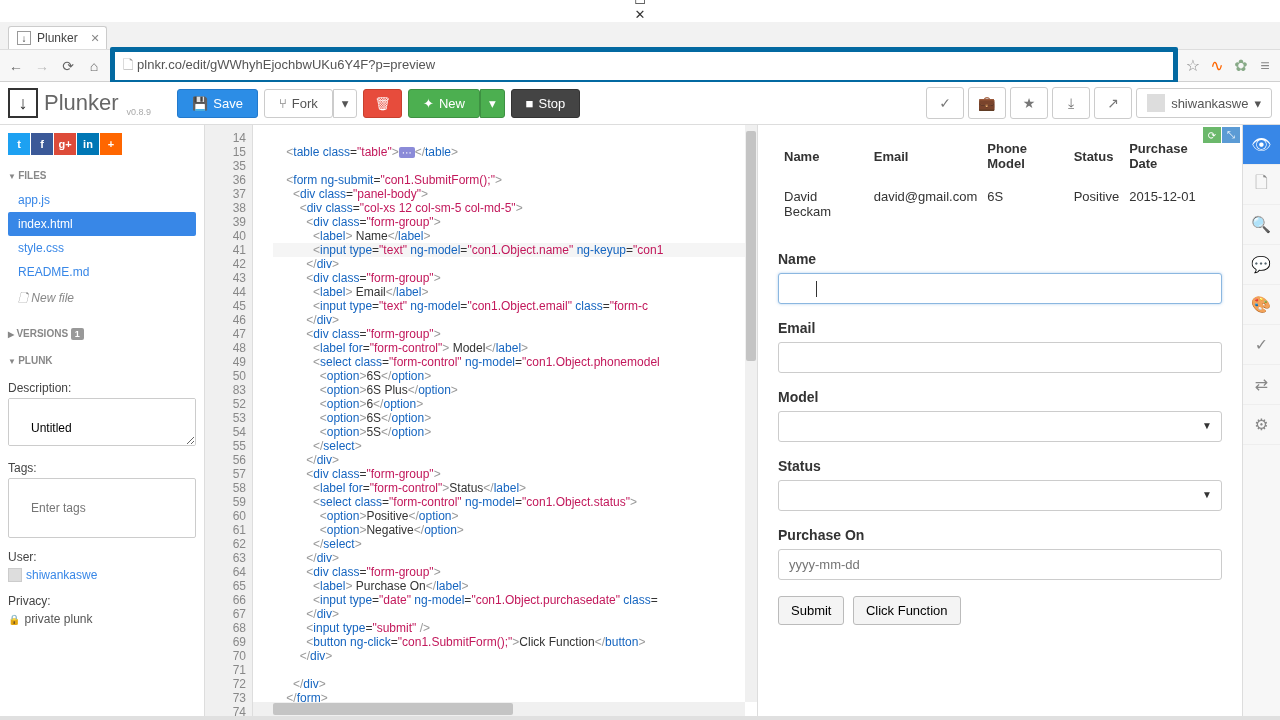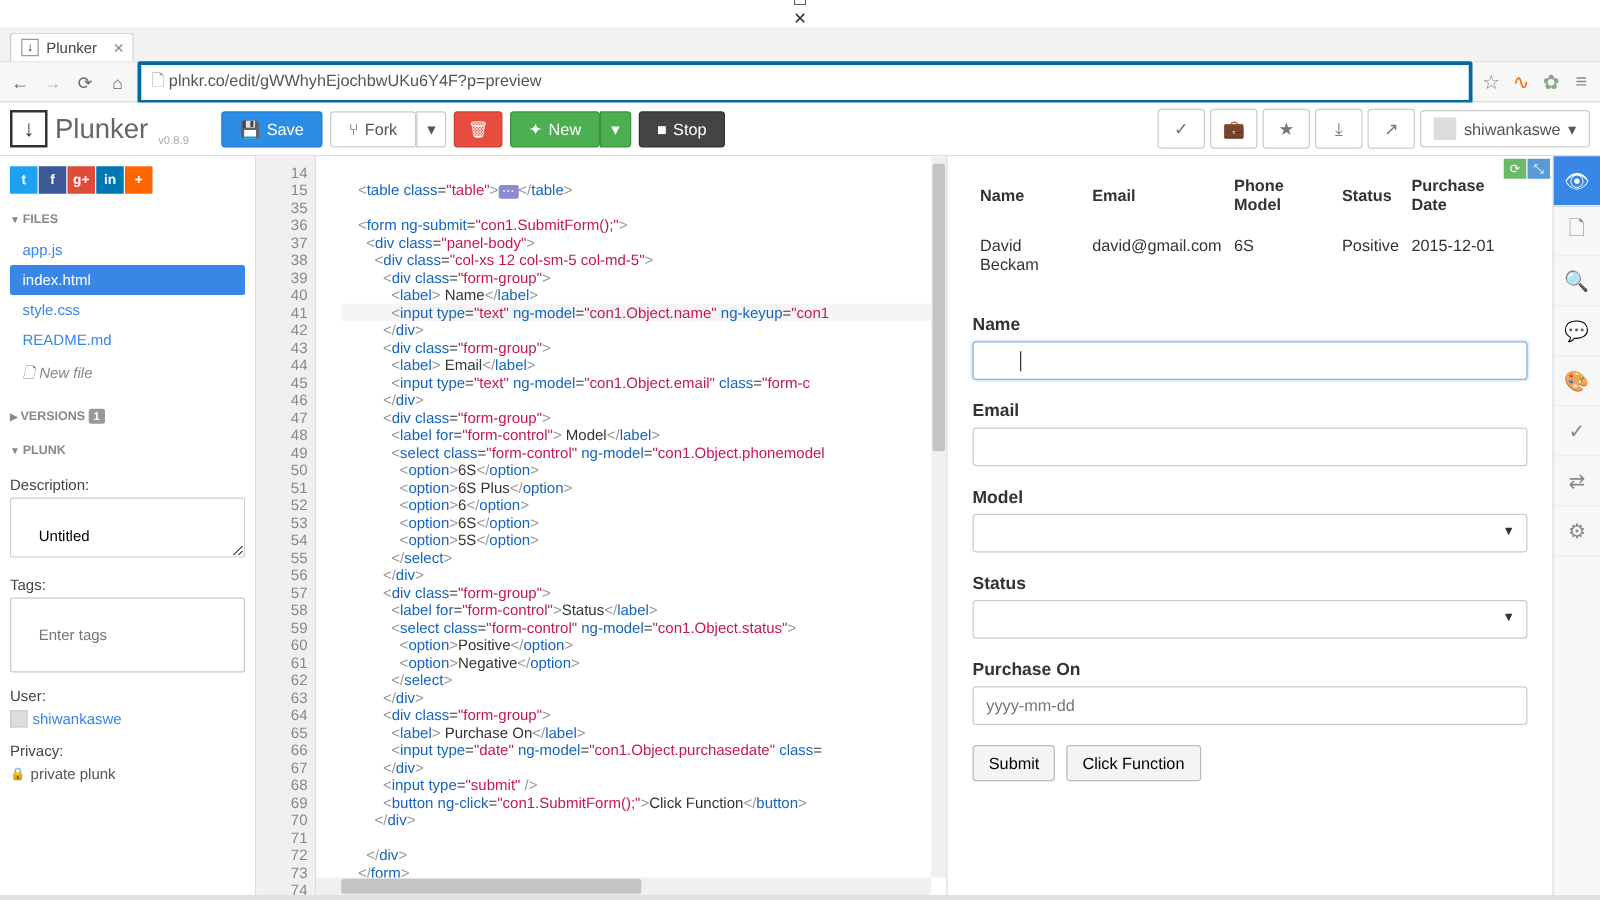--- a/index.html
+++ b/index.html
@@ -13,21 +13,21 @@
 
 .tab-bar { position: absolute; top: 22px; left: 0; right: 0; height: 28px; background: #f2f2f2; border-bottom: 1px solid #ddd; display: flex; align-items: flex-end; padding-left: 8px; }
 .tab { background: #fff; border: 1px solid #ccc; border-bottom: none; border-radius: 3px 3px 0 0; padding: 4px 28px 4px 8px; font-size: 12px; color: #444; display: flex; align-items: center; gap: 6px; position: relative; }
 .tab-icon { width: 14px; height: 14px; background: #fff; border: 1px solid #999; display: flex; align-items: center; justify-content: center; font-size: 10px; color: #333; }
 .tab-close { position: absolute; right: 6px; top: 5px; font-size: 11px; color: #888; }
 
 
 .url-bar { position: absolute; top: 50px; left: 0; right: 0; height: 32px; background: #f7f7f7; border-bottom: 1px solid #d0d0d0; display: flex; align-items: center; padding: 0 6px; gap: 6px; }
 .nav-btn { width: 20px; height: 20px; display: flex; align-items: center; justify-content: center; color: #666; font-size: 14px; }
 .nav-btn.disabled { color: #bbb; }
-.url-field { flex: 1; border: 3px solid #0369a1; border-radius: 2px; padding: 3px 8px; font-size: 13px; color: #555; background: #fff; }
+.url-field { flex: 1; border: 5px solid #0369a1; border-radius: 2px; padding: 3px 8px; font-size: 13px; color: #555; background: #fff; }
 .url-icon { width: 18px; height: 18px; display: flex; align-items: center; justify-content: center; color: #888; }
 
 
 .toolbar { position: absolute; top: 82px; left: 0; right: 0; height: 43px; background: #fff; border-bottom: 1px solid #ddd; display: flex; align-items: center; padding: 0 8px; gap: 6px; }
 .logo-box { width: 30px; height: 30px; border: 2px solid #333; display: flex; align-items: center; justify-content: center; }
 .logo-arrow { font-size: 18px; color: #333; font-weight: bold; }
 .brand { font-size: 22px; color: #666; font-weight: normal; margin-right: 40px; }
 .brand-ver { font-size: 9px; color: #aaa; margin-left: -38px; margin-top: 18px; margin-right: 20px; }
 .tb-btn { border: 1px solid #ccc; padding: 6px 14px; font-size: 13px; border-radius: 3px; display: flex; align-items: center; gap: 5px; background: #fff; color: #555; }
 .tb-btn.blue { background: #2c8de6; color: #fff; border-color: #2279cc; }
@@ -206,21 +206,21 @@
       <div class="line-no">41</div>
       <div class="line-no">42</div>
       <div class="line-no">43</div>
       <div class="line-no">44</div>
       <div class="line-no">45</div>
       <div class="line-no">46</div>
       <div class="line-no">47</div>
       <div class="line-no">48</div>
       <div class="line-no">49</div>
       <div class="line-no">50</div>
-      <div class="line-no">51</div>
+      <div class="line-no">83</div>
       <div class="line-no">52</div>
       <div class="line-no">53</div>
       <div class="line-no">54</div>
       <div class="line-no">55</div>
       <div class="line-no">56</div>
       <div class="line-no">57</div>
       <div class="line-no">58</div>
       <div class="line-no">59</div>
       <div class="line-no">60</div>
       <div class="line-no">61</div>

